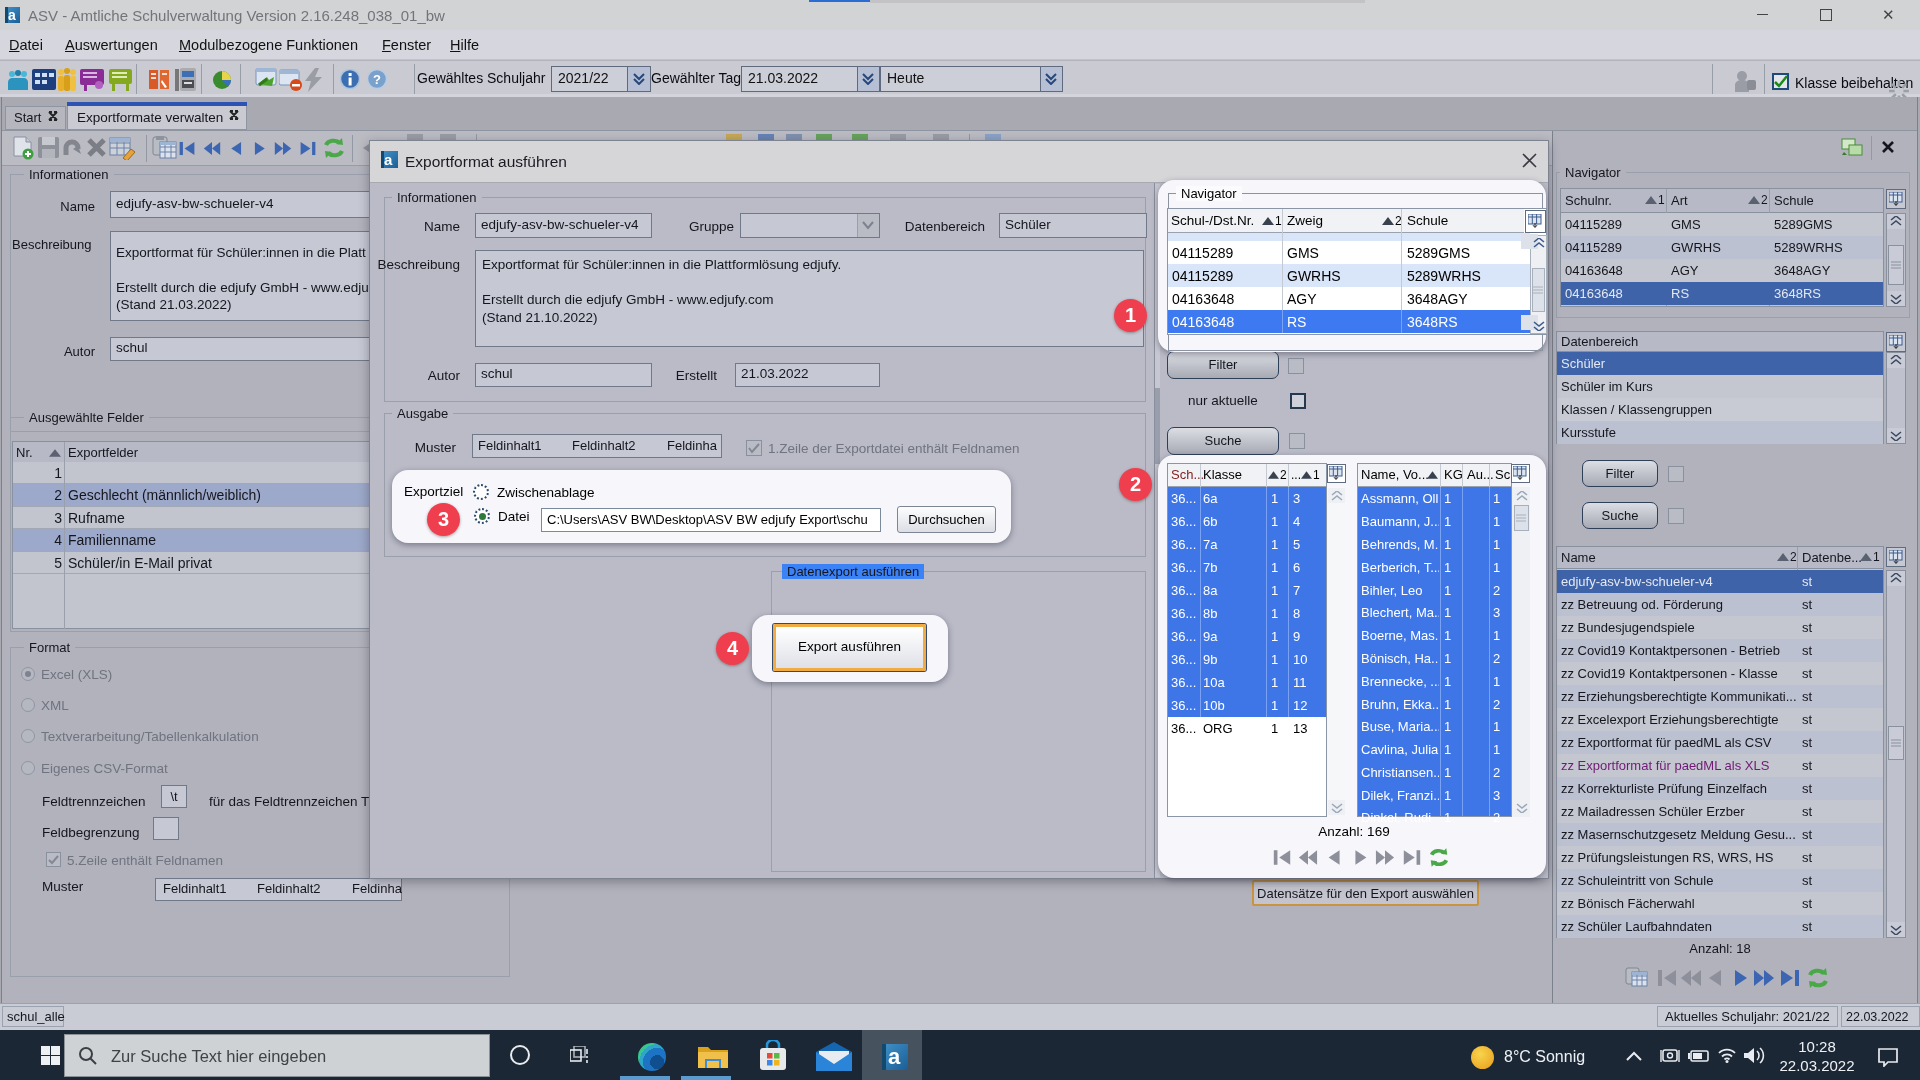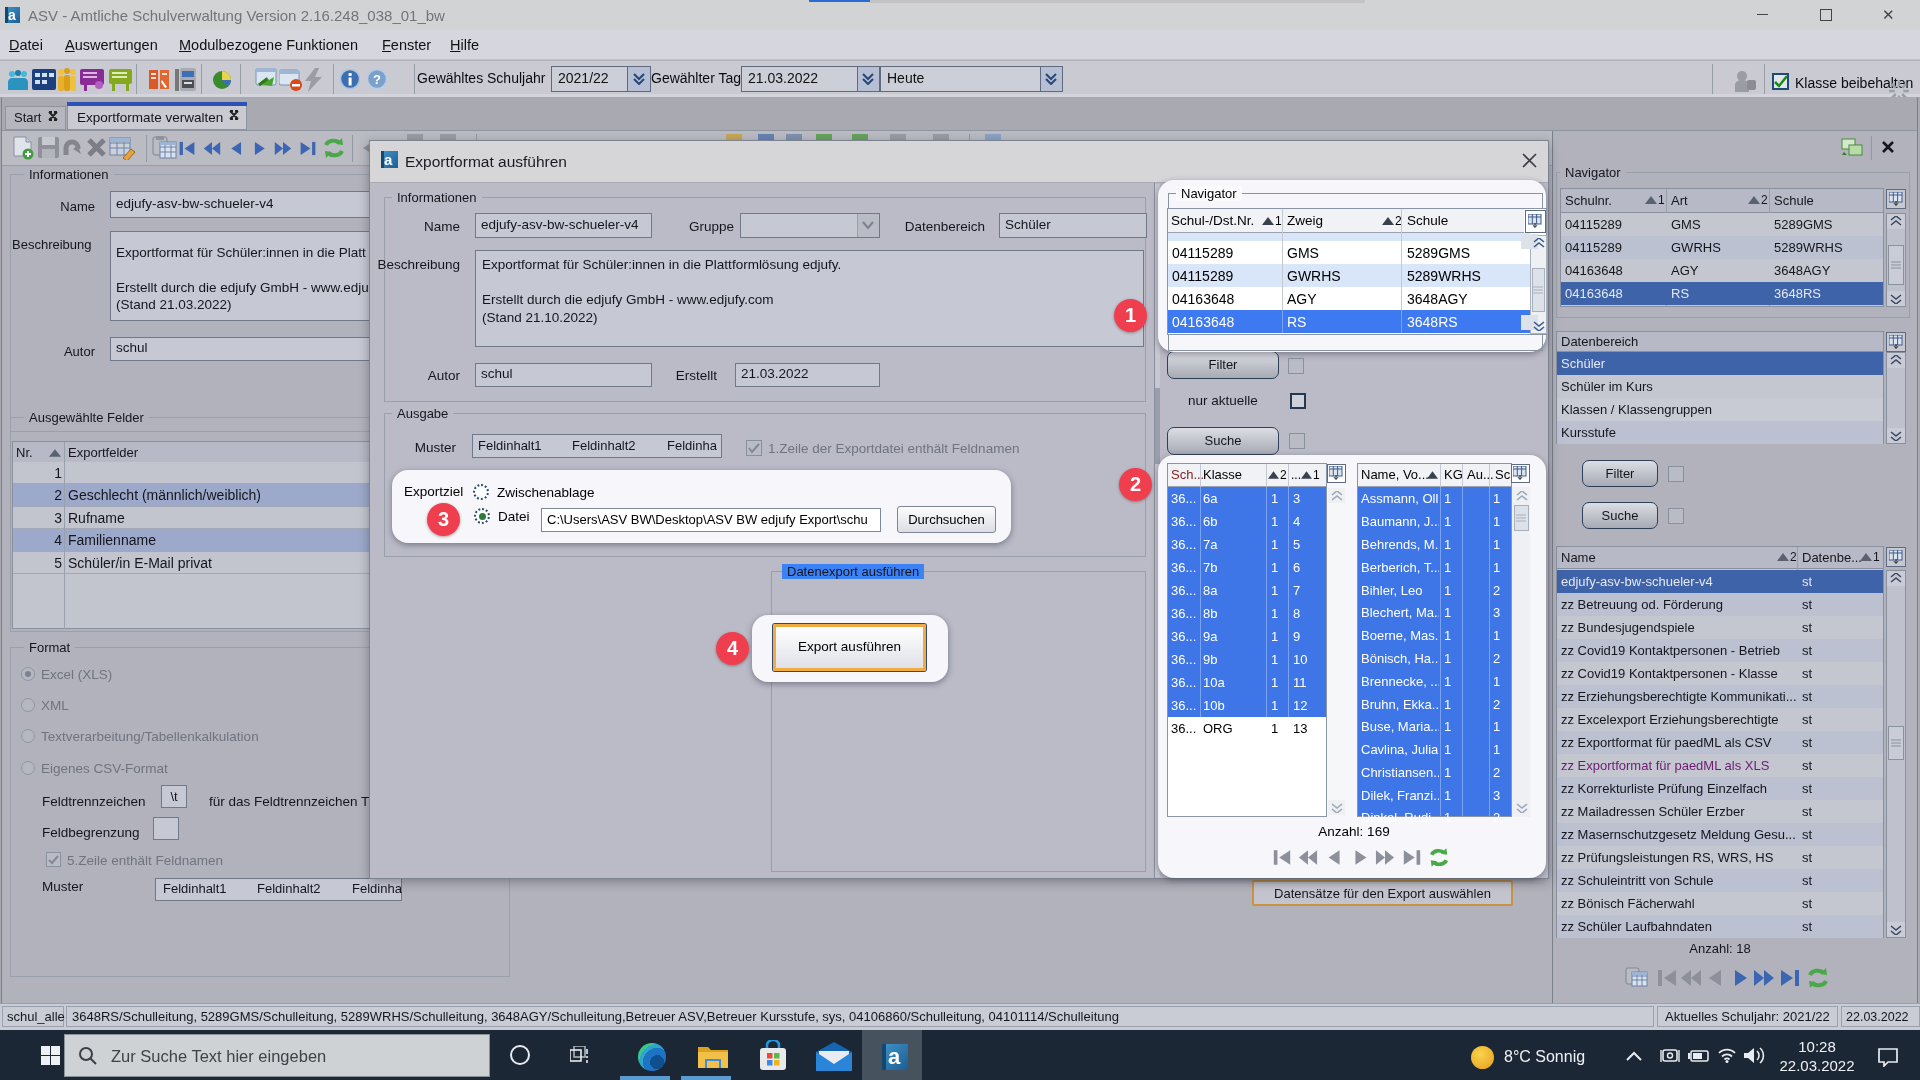--- a/index.html
+++ b/index.html
@@ -316,21 +316,21 @@
     <div class="cb" style="left:46px;top:852px;width:15px;height:15px"></div>
     <svg class="a" style="left:48px;top:854px" width="11" height="11" viewBox="0 0 11 11">
       <path d="M1 6l3 3 6-7" stroke="#838893" stroke-width="2" fill="none"></path>
     </svg>
     <div class="t" style="left:67px;top:853px;color:#70747f;font-size:13.5px">5.Zeile enthält Feldnamen</div>
     <div class="t" style="left:42px;top:879px;font-size:13.5px">Muster</div>
     <div class="f" style="left:155px;top:878px;width:247px;height:23px;padding:0"></div>
     <div class="t" style="left:163px;top:881px;font-size:13px">Feldinhalt1</div>
     <div class="t" style="left:257px;top:881px;font-size:13px">Feldinhalt2</div>
     <div class="t" style="left:352px;top:881px;font-size:13px">Feldinha</div>
-    <div class="a" style="left:1252px;top:880px;width:261px;height:26px;background:#c3c4cd;border:2px solid #c89440;box-sizing:border-box;border-radius:2px;font-size:13px;color:#15161d;text-align:center;padding-top:4px">Datensätze für den Export auswählen</div>
+    <div class="a" style="left:1252px;top:880px;width:227px;height:26px;background:#c3c4cd;border:2px solid #c89440;box-sizing:border-box;border-radius:2px;font-size:13px;color:#15161d;text-align:center;padding-top:4px">Datensätze für den Export auswählen</div>
     <div class="a" style="left:1552px;top:131px;width:365px;height:872px;background:#b1b2bc"></div>
     <div class="a" style="left:1552px;top:131px;width:1px;height:872px;background:#7b818b"></div>
     <div class="g" style="left:1556px;top:172px;width:354px;height:146px"></div>
     <div class="gt" style="left:1560px;top:165px;background:#b1b2bc">Navigator</div>
     <div class="a" style="left:1560px;top:188px;width:324px;height:119px;background:#c2c4ce;border:1px solid #8a919e;box-sizing:border-box"></div>
     <div class="a" style="left:1561px;top:189px;width:322px;height:24px;background:#b7bac6;border-bottom:1px solid #8a919e;box-sizing:border-box"></div>
     <div class="t" style="left:1565px;top:193px">Schulnr.</div>
     <svg class="a" style="left:1645px;top:196px" width="12" height="8" viewBox="0 0 12 8">
       <path d="M6 0l6 8H0z" fill="#5a6170"></path>
     </svg>
@@ -919,21 +919,20 @@
     <div class="a" style="left:897px;top:506px;width:99px;height:27px;background:linear-gradient(#fdfdfe,#dcdee4);border:1px solid #7d8694;border-radius:3px;box-sizing:border-box;font-size:13px;color:#000;text-align:center;padding-top:5px">Durchsuchen</div>
     <div class="hl" style="left:752px;top:615px;width:196px;height:67px"></div>
     <div class="a" style="left:773px;top:624px;width:153px;height:47px;background:linear-gradient(#ffffff,#dfe1e8);border:3px solid #f0ac42;box-sizing:border-box;border-radius:2px;box-shadow:0 0 0 1px #33496e"></div>
     <div class="t" style="left:773px;top:639px;width:153px;text-align:center;color:#000;font-size:13.5px">Export ausführen</div>
     <div class="circ" style="left:1114px;top:299px">1</div>
     <div class="circ" style="left:1119px;top:468px">2</div>
     <div class="circ" style="left:427px;top:503px">3</div>
     <div class="circ" style="left:716px;top:632px">4</div>
     <div class="a" style="left:0;top:1003px;width:1920px;height:27px;background:#c9cbd5;border-top:1px solid #9aa2b0;box-sizing:border-box"></div>
     <div class="a" style="left:2px;top:1006px;width:62px;height:21px;border:1px solid #9aa2b0;box-sizing:border-box;font-size:13px;color:#15161d;padding:2px 0 0 4px">schul_alle</div>
-    <div class="a" style="left:66px;top:1006px;width:1588px;height:21px;border:1px solid #9aa2b0;box-sizing:border-box;font-size:13px;color:#15161d;padding:2px 0 0 5px;white-space:nowrap;overflow:hidden">3648RS/Schulleitung, 5289GMS/Schulleitung, 5289WRHS/Schulleitung, 3648AGY/Schulleitung,Betreuer ASV,Betreuer Kursstufe, sys, 04106860/Schulleitung, 04101114/Schulleitung</div>
     <div class="a" style="left:1657px;top:1006px;width:181px;height:21px;border:1px solid #9aa2b0;box-sizing:border-box;font-size:13px;color:#15161d;padding:2px 0 0 7px">Aktuelles Schuljahr: 2021/22</div>
     <div class="a" style="left:1841px;top:1006px;width:79px;height:21px;border:1px solid #9aa2b0;box-sizing:border-box;font-size:12.5px;color:#15161d;padding:3px 0 0 4px">22.03.2022</div>
     <div class="a" style="left:0;top:1030px;width:1920px;height:50px;background:#1c2736"></div>
     <svg class="a" style="left:41px;top:1046px" width="19" height="19" viewBox="0 0 19 19">
       <rect x="0" y="0" width="9" height="9" fill="#eef1f4"></rect>
       <rect x="10" y="0" width="9" height="9" fill="#eef1f4"></rect>
       <rect x="0" y="10" width="9" height="9" fill="#eef1f4"></rect>
       <rect x="10" y="10" width="9" height="9" fill="#eef1f4"></rect>
     </svg>
     <div class="a" style="left:64px;top:1034px;width:426px;height:43px;background:#ced2d5;border:1px solid #8a9298;box-sizing:border-box"></div>

